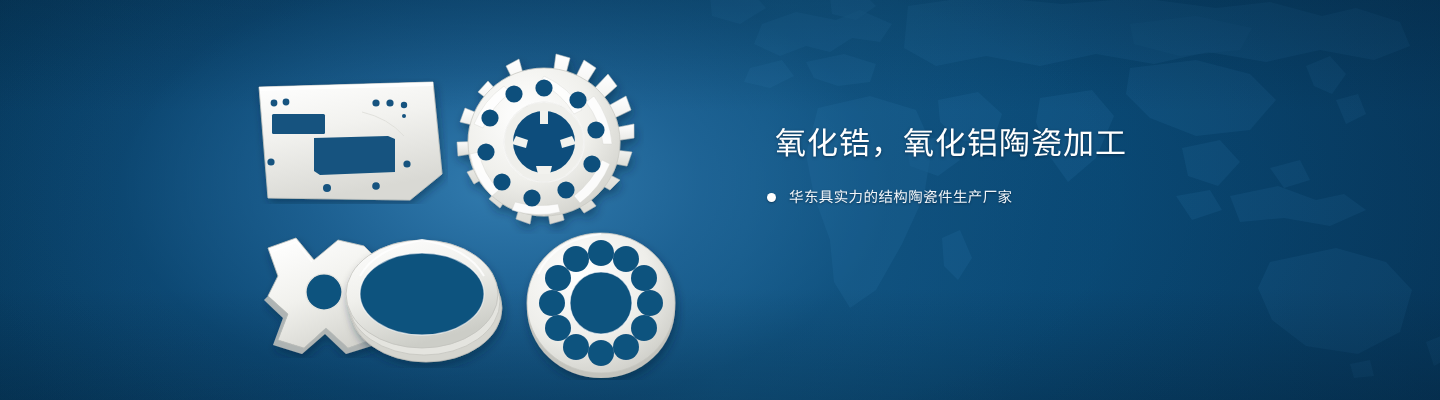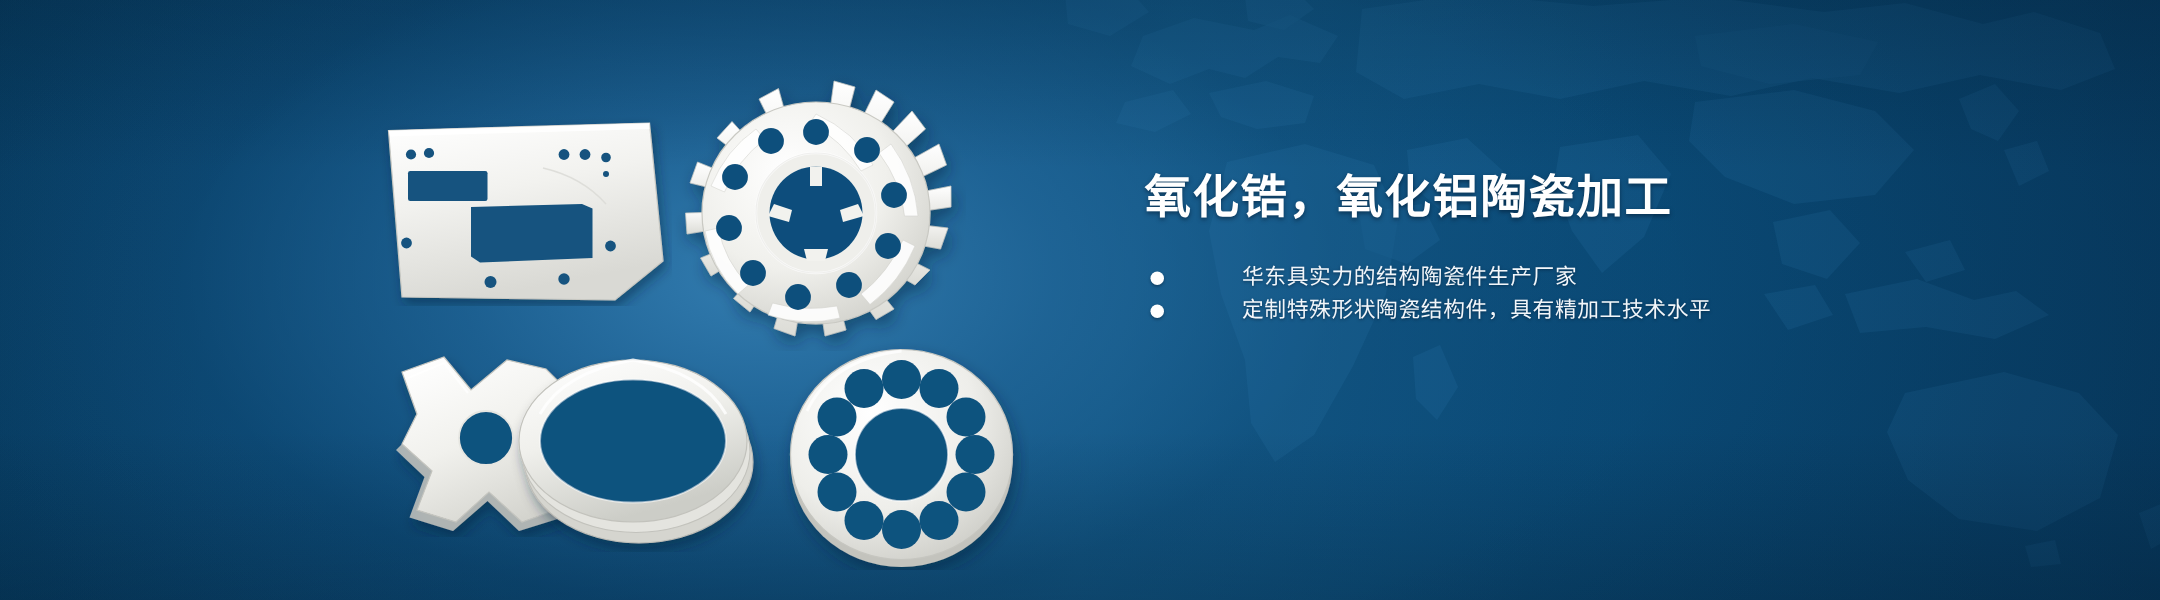--- a/index.html
+++ b/index.html
@@ -65,40 +65,39 @@
   .p-disc      { left: 516px;  top: 226px; width: 170px; height: 154px; }
 
   
   .content {
     position: absolute;
     left: 763px;
     top: 112px;
     width: 620px;
   }
   .headline {
-    margin: 0;
+    margin: 12px;
     font-size: 31px;
     line-height: 40px;
-    font-weight: bold;
+    font-weight: normal;
     color: #ffffff;
     letter-spacing: 1px;
     text-shadow: 0 1px 3px rgba(0,20,40,0.55);
     white-space: nowrap;
   }
   .feature-list {
     list-style: none;
     margin: 22px 0 0 0;
     padding: 0;
   }
   .feature-item {
     display: flex;
     align-items: center;
     height: 22px;
     margin: 0 0 0 4px;
-    gap: 39px;
   }
   .bullet-dot {
     flex: 0 0 auto;
     width: 9px;
     height: 9px;
     border-radius: 50%;
     background: #ffffff;
     margin-right: 13px;
     box-shadow: 0 1px 2px rgba(0,15,30,0.4);
   }
@@ -377,21 +376,17 @@
 
   <div class="content">
 
     <h1 class="headline">氧化锆，氧化铝陶瓷加工</h1>
 
     <ul class="feature-list">
       <li class="feature-item">
         <span class="bullet-dot"></span>
         <span class="feature-text">华东具实力的结构陶瓷件生产厂家</span>
       </li>
-      <li class="feature-item">
-        <span class="bullet-dot"></span>
-        <span class="feature-text">定制特殊形状陶瓷结构件，具有精加工技术水平</span>
-      </li>
     </ul>
 
   </div>
 
 </div>
 
 </body></html>

